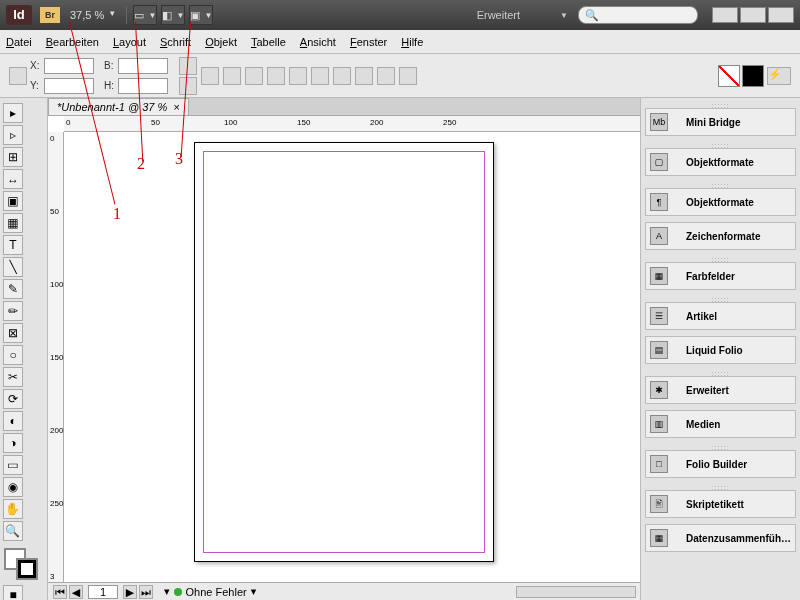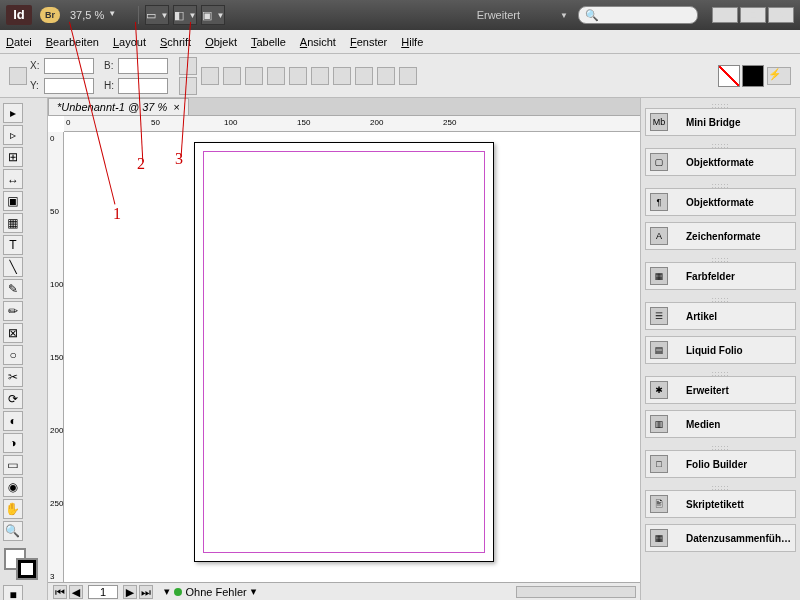--- a/index.html
+++ b/index.html
@@ -1,22 +1,22 @@
 <!DOCTYPE html>
 <html><head>
 <meta charset="utf-8">
 <style>
   * { box-sizing: border-box; margin: 0; padding: 0; font-family: Tahoma, sans-serif; font-size: 11px; }
   body { background: #e8e8e8; width: 800px; height: 600px; overflow: hidden; position: relative; }
 
   
   .appbar { height: 30px; background: linear-gradient(#5a5a5a,#3a3a3a); display: flex; align-items: center; padding: 0 6px; color: #ddd; }
   .appbar .logo { width: 26px; height: 20px; background: #4a2a2a; color: #fff; font-weight: bold; text-align: center; line-height: 20px; font-size: 13px; margin-right: 8px; border-radius: 2px; }
-  .appbar .br { width: 20px; height: 16px; background: #e9c46a; color: #333; text-align: center; line-height: 16px; font-size: 9px; font-weight: bold; margin-right: 10px; border-radius: 8px; }
-  .appbar .zoom { background: transparent; color: #ddd; border: none; display: flex; margin-right: 16px; }
+  .appbar .br { width: 20px; height: 16px; background: #e9c46a; color: #333; text-align: center; line-height: 16px; font-size: 9px; font-weight: bold; margin-right: 10px; }
+  .appbar .zoom { background: transparent; color: #ddd; border: none; display: flex; margin-right: 4px; }
   .appbar .tri { font-size: 8px; margin-left: 4px; }
   .appbar .sep { width: 1px; height: 18px; background: #666; margin: 0 6px; }
   .appbar .iconbtn { width: 24px; height: 20px; background:#555; border:1px solid #333; margin-right:4px; display:flex; align-items:center; justify-content:center; }
   .appbar .spacer { flex: 1; }
   .appbar .work { color:#ccc; margin-right:10px; display:flex; align-items:center;gap:36px;}
   .appbar .search { width: 120px; height: 18px; background:#f0f0f0; border:1px solid #888; border-radius:8px; display:flex; align-items:center; padding:0 6px;}
   .winbtns { display:flex; margin-left:12px; }
   .winbtns div { width:26px; height:16px; border:1px solid #888; background:#ddd; margin-left:2px; text-align:center; line-height:14px; font-size:10px;}
 
   

